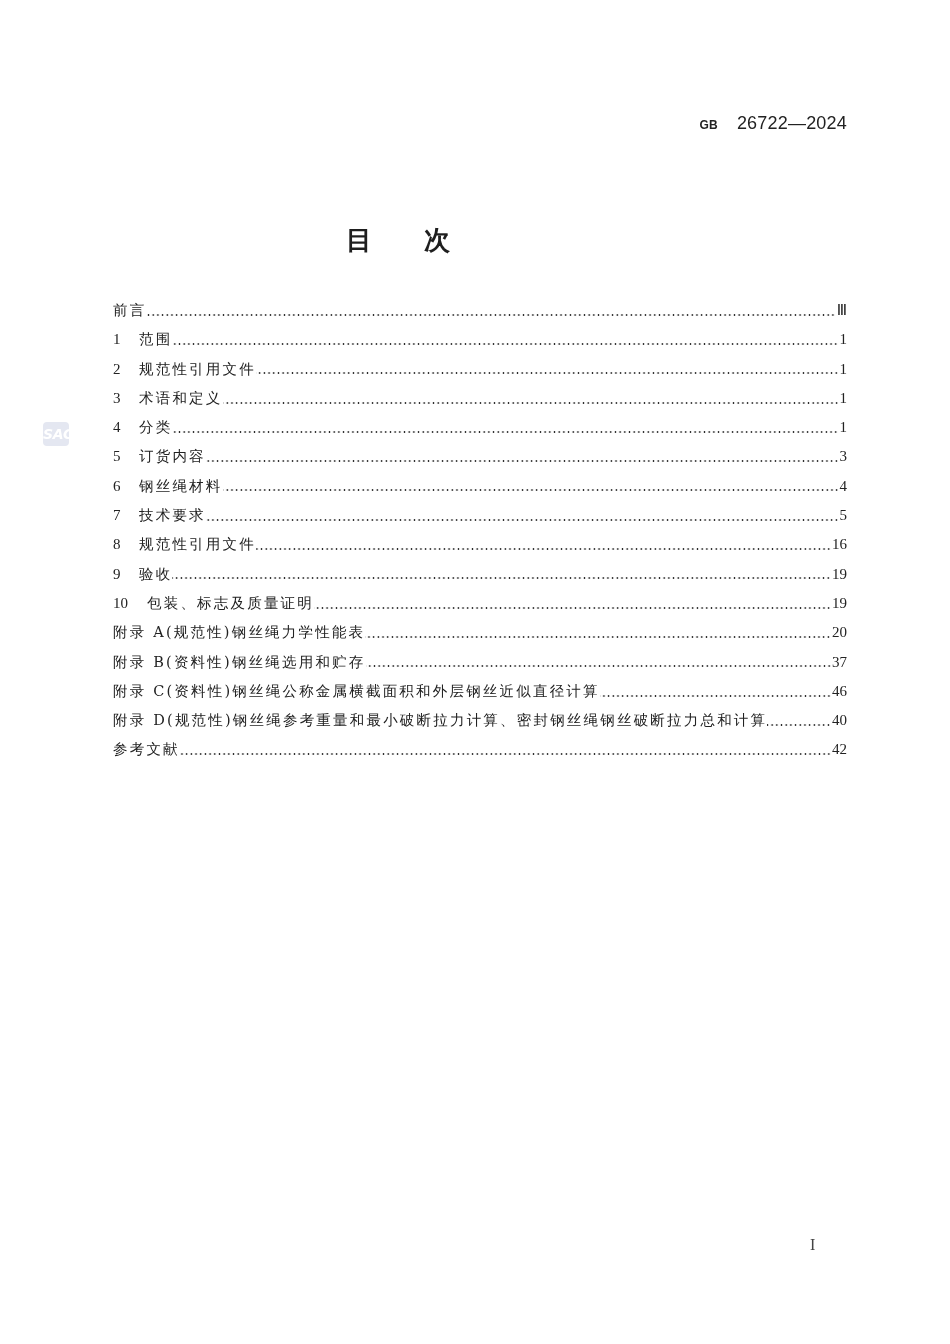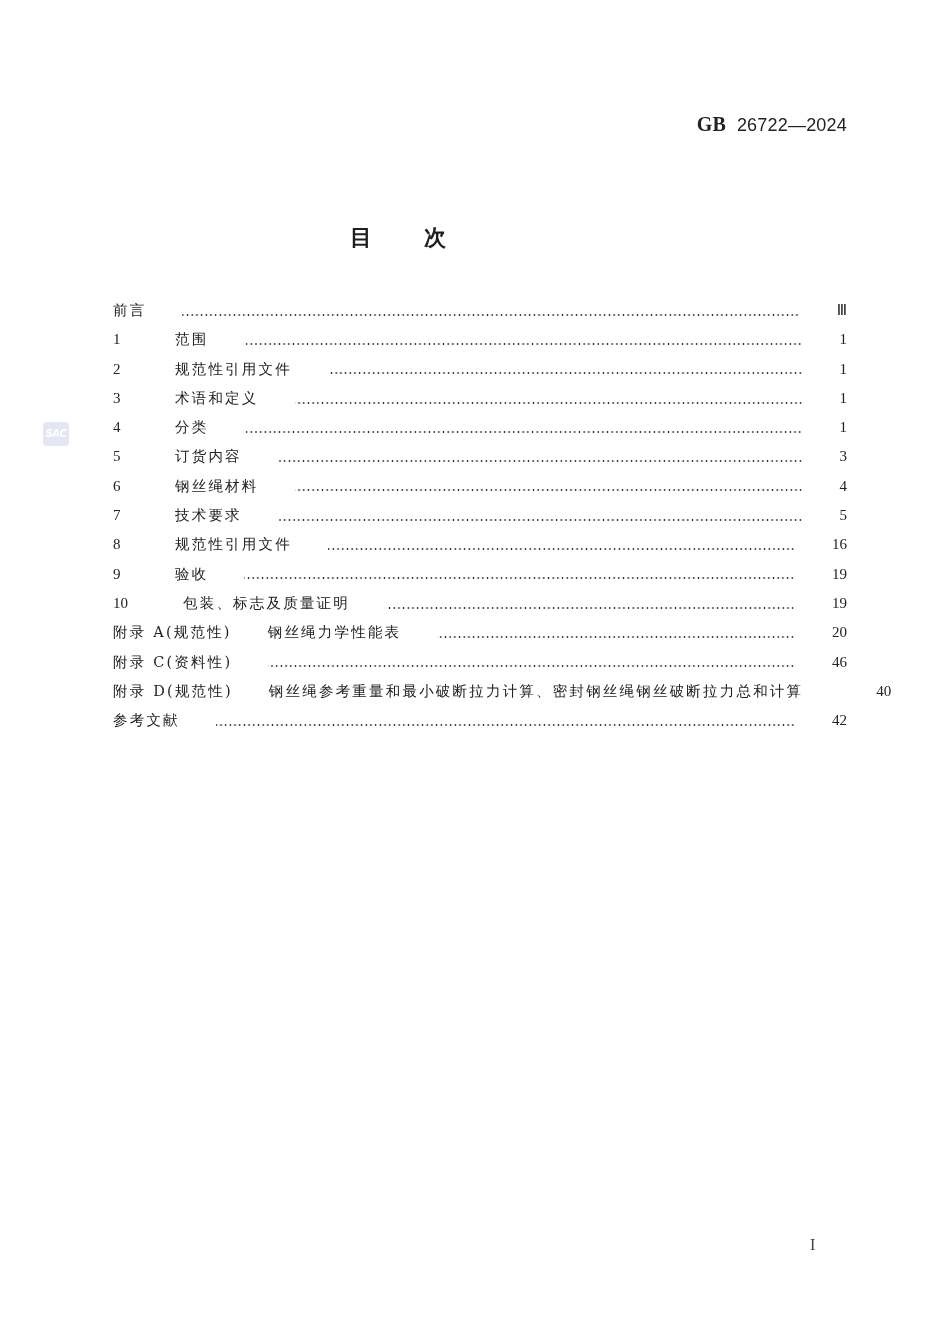--- a/index.html
+++ b/index.html
@@ -18,73 +18,72 @@
     .std-code {
       position: absolute;
       top: 113px;
       right: 103px;
       font-size: 15px;
       letter-spacing: 0.2px;
       color: #222;
       white-space: nowrap;
     }
     .std-code .gb {
-      font-family: Liberation Serif, serif;
+      font-family: Liberation Sans, sans-serif;
       font-weight: bold;
-      font-size: 20px;
-      margin-right: 6px;
+      font-size: 12px;
+      margin-right: 14px;
     }
     .std-code .num {
       font-family: "Liberation Sans", sans-serif;
       font-size: 18px;
     }
     .toc-title {
       position: absolute;
       top: 223px;
       left: 0;
       width: 796px;
       text-align: center;
       font-family: "DejaVu Sans", sans-serif;
-      font-size: 22px;
+      font-size: 26px;
       font-weight: bold;
       color: #1e1e1e;
       letter-spacing: 0;
     }
     .toc-title span.c1 { margin-right: 52px; }
     .watermark {
       position: absolute;
       left: 43px;
       top: 422px;
       width: 26px;
       height: 24px;
       border-radius: 4px;
       background: #e4e7f1;
       color: #ffffff;
       font-family: "DejaVu Sans", sans-serif;
       font-weight: bold;
       font-style: italic;
-      font-size: 10px;
+      font-size: 14px;
       line-height: 24px;
       text-align: center;
       letter-spacing: -0.3px;
     }
     .toc {
       position: absolute;
       left: 113px;
       top: 299px;
       width: 734px;
     }
     .toc-row {
       display: flex;
       align-items: baseline;
       height: 29.3px;
       font-size: 14.5px;
       line-height: 22px;
       white-space: nowrap;
-      gap: 36px;
     }
     .toc-row .num {
       font-family: "Liberation Serif", serif;
       font-size: 15px;
       display: inline-block;
       width: 26px;
     }
     .toc-row .num.wide { width: 34px; }
     .toc-row .label {
       letter-spacing: 2.2px;
@@ -219,23 +218,30 @@
     <span class="page">19</span>
   </div>
 
   <div class="toc-row">
     <span class="label">附录 A(规范性)</span>
     <span class="sub">钢丝绳力学性能表</span>
     <span class="dots"></span>
     <span class="page">20</span>
   </div>
 
+  <div class="toc-row">
+    <span class="label">附录 B(资料性)</span>
+    <span class="sub">钢丝绳选用和贮存</span>
+    <span class="dots"></span>
+    <span class="page">37</span>
+  </div>
 
   <div class="toc-row">
     <span class="label">附录 C(资料性)</span>
+    <span class="sub">钢丝绳公称金属横截面积和外层钢丝近似直径计算</span>
     <span class="dots"></span>
     <span class="page">46</span>
   </div>
 
   <div class="toc-row">
     <span class="label">附录 D(规范性)</span>
     <span class="sub">钢丝绳参考重量和最小破断拉力计算、密封钢丝绳钢丝破断拉力总和计算</span>
     <span class="dots"></span>
     <span class="page">40</span>
   </div>

